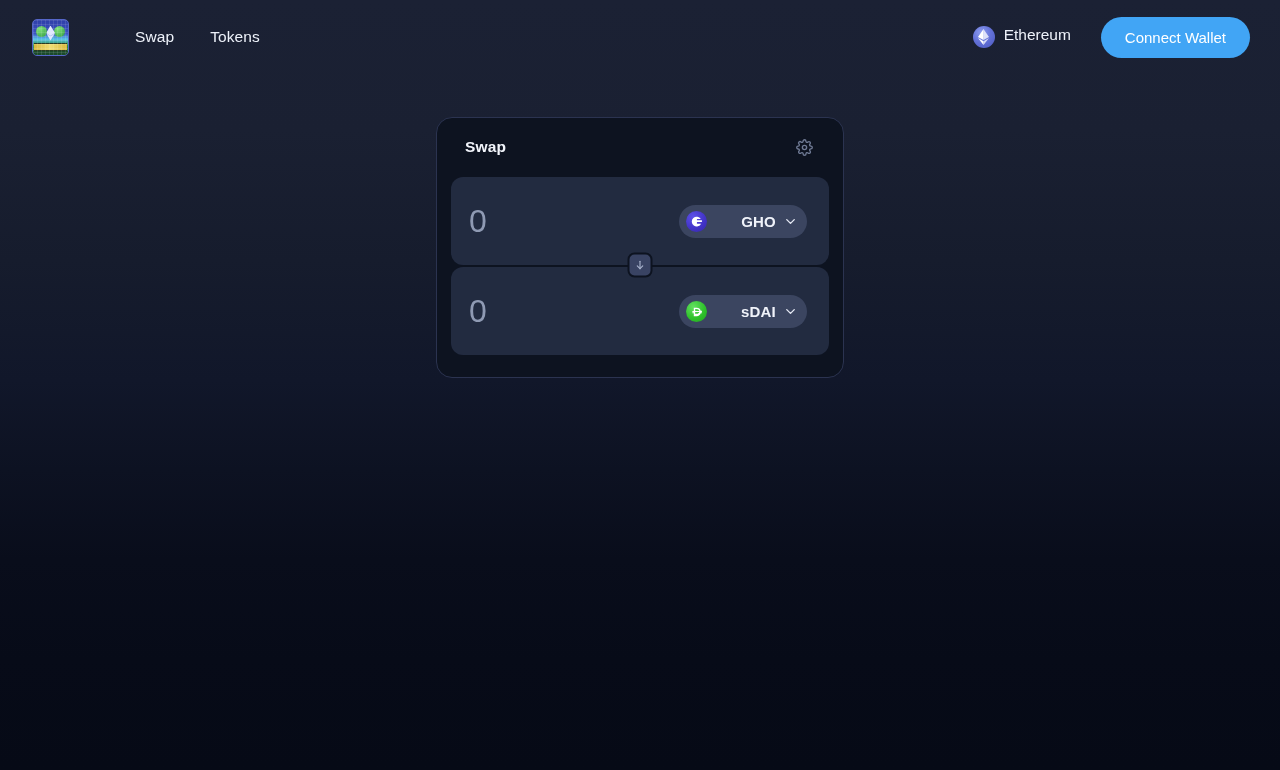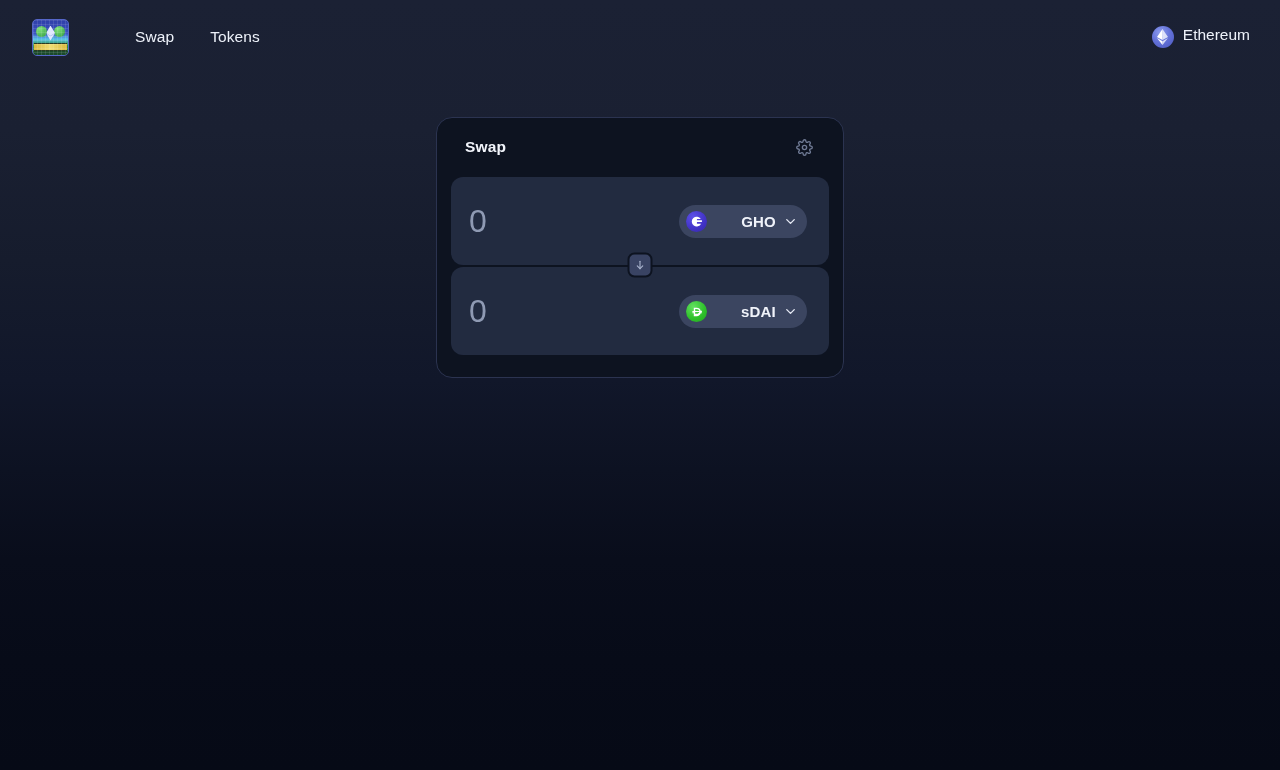--- a/index.html
+++ b/index.html
@@ -272,20 +272,21 @@
         <svg width="11" height="16" viewBox="0 0 11 16" aria-hidden="true">
           <polygon points="5.5,0 11,8 5.5,11" fill="#ffffff" opacity="0.75"></polygon>
           <polygon points="5.5,0 0,8 5.5,11" fill="#ffffff"></polygon>
           <polygon points="5.5,12.2 11,9.1 5.5,16" fill="#ffffff" opacity="0.75"></polygon>
           <polygon points="5.5,12.2 0,9.1 5.5,16" fill="#ffffff"></polygon>
         </svg>
       </span>
       <span class="chain-name">Ethereum</span>
     </div>
 
+    <button class="connect-btn">Connect Wallet</button>
   </div>
 </header>
 
 <main class="page">
 
   <section class="swap-card">
 
     <div class="card-head">
       <h1 class="card-title">Swap</h1>
       <button class="settings-btn">

